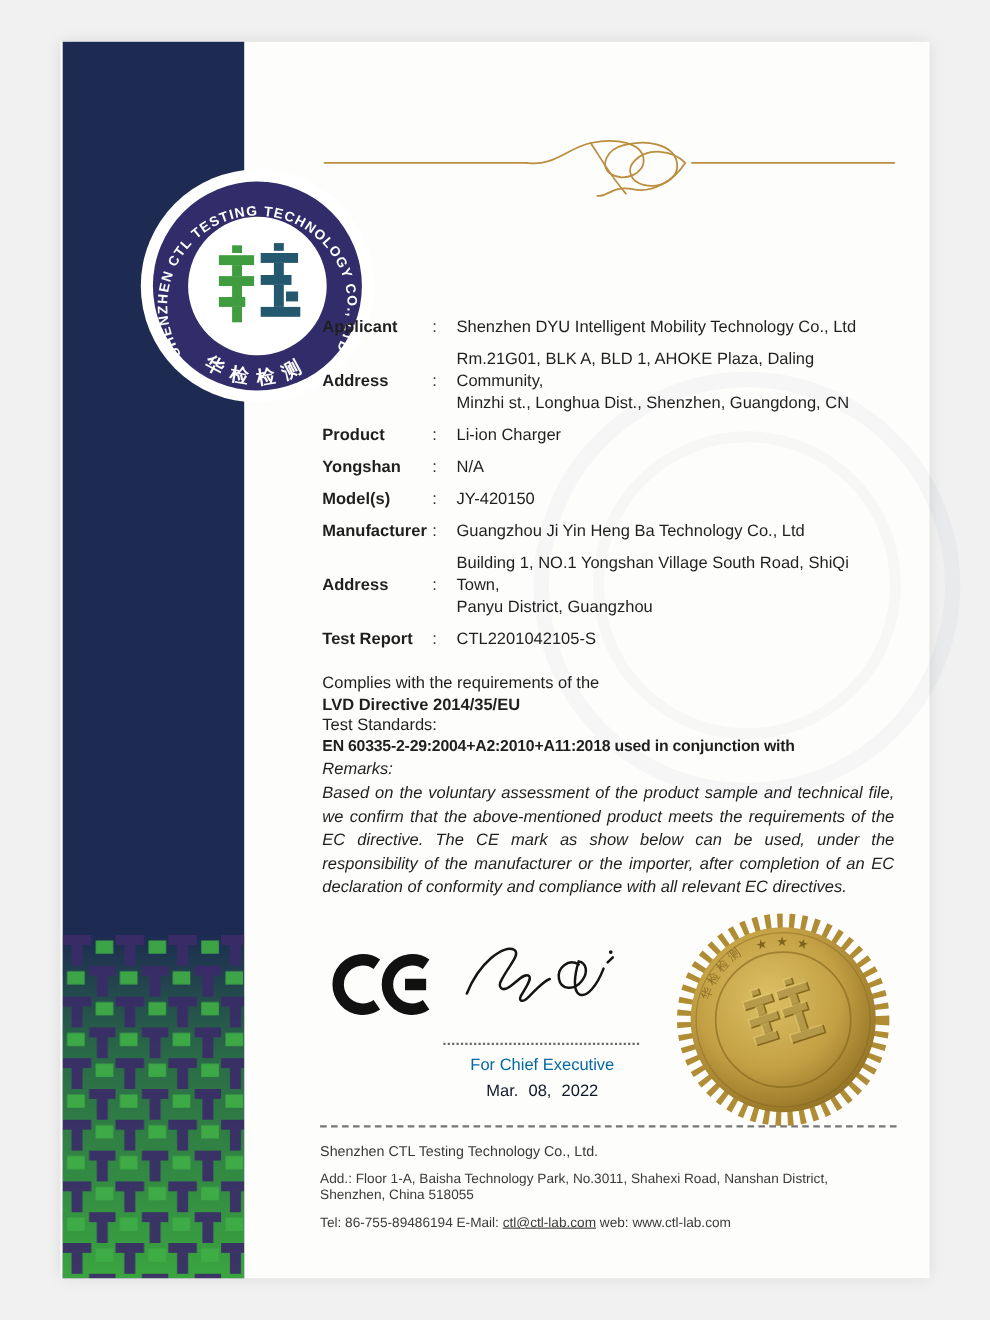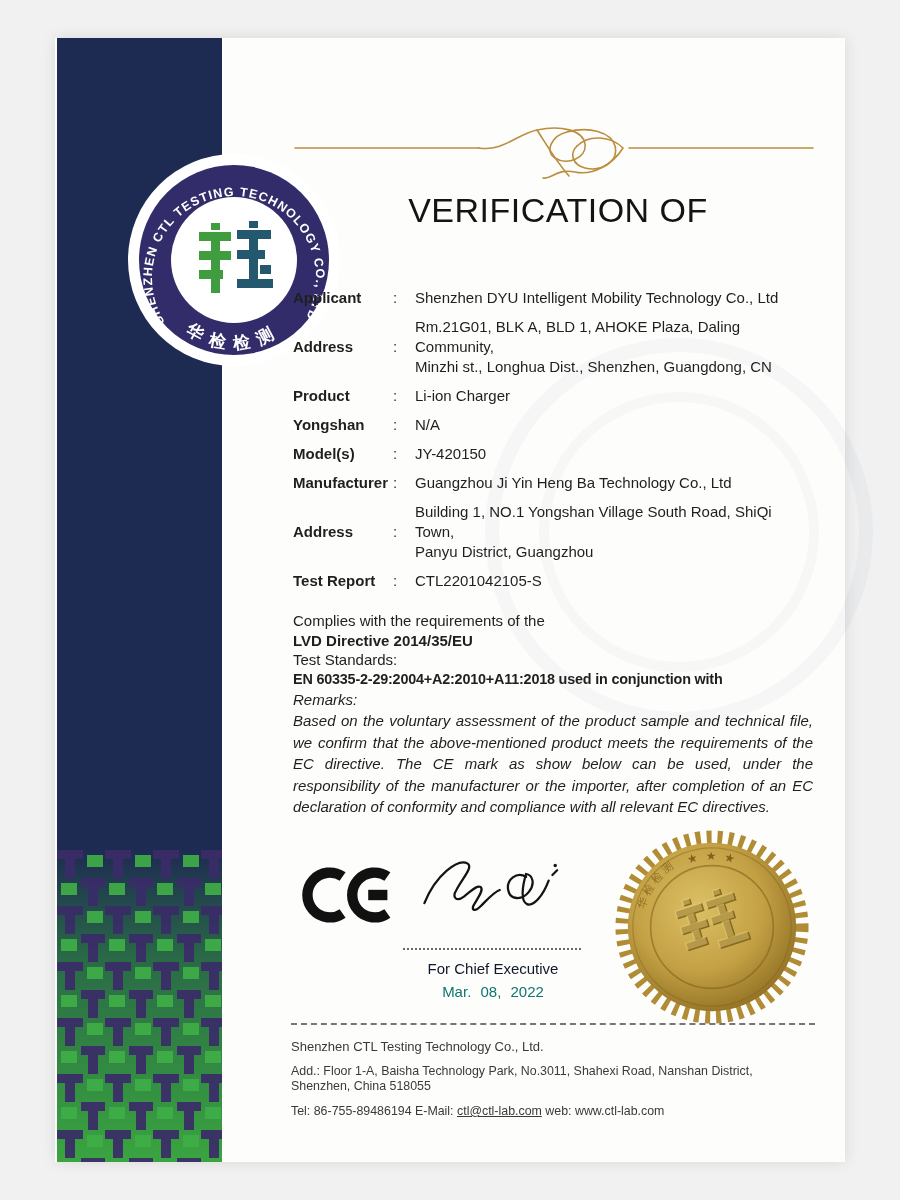--- a/index.html
+++ b/index.html
@@ -51,22 +51,22 @@
   .compliance .b{font-weight:bold;}
   .compliance .std{font-weight:bold;font-size:14.4px;letter-spacing:-0.2px;white-space:nowrap;}
   .remarks{font-style:italic;}
   .remarks .head{line-height:21px;}
   .remarks .body{text-align:justify;line-height:21.5px;margin-top:0;}
   
   .sigregion{position:relative;height:168px;margin-top:26px;}
   .ce{position:absolute;left:8px;top:16px;width:96px;height:70px;}
   .signature{position:absolute;left:122px;top:-4px;width:160px;height:100px;}
   .sigline{position:absolute;left:110px;top:104px;width:178px;border-top:2px dotted #6a6a6a;}
-  .forlabel{position:absolute;left:85px;top:116px;width:230px;text-align:center;font-size:15px;color:#0f172a;}
-  .sigdate{position:absolute;left:85px;top:139px;width:230px;text-align:center;font-size:15px;word-spacing:5px;color:#0f766e;}
+  .forlabel{position:absolute;left:85px;top:116px;width:230px;text-align:center;font-size:15px;color:#0369a1;}
+  .sigdate{position:absolute;left:85px;top:139px;width:230px;text-align:center;font-size:15px;word-spacing:5px;color:#0f172a;}
   
   .seal{position:absolute;left:558px;top:790px;width:198px;height:198px;}
   
   .footer{position:absolute;left:236px;top:985px;width:524px;font-size:12.4px;color:#3a3a3a;}
   .footer .sep{border-top:2px dashed #4a4a4a;opacity:.75;margin-bottom:14px;}
   .footer .line{margin-bottom:10px;line-height:15px;}
   .footer .company{font-size:13px;}
   .footer .email{text-decoration:underline;}
 </style>
 </head>
@@ -145,21 +145,20 @@
         <path d="M2,28 H186"></path>
         <path d="M336,28 H520"></path>
         <path d="M186,28 C210,32 224,14 244,10 C268,5 290,10 292,24 C294,38 274,46 262,38 C252,31 258,16 274,12 C296,6 318,12 322,26 C326,42 308,52 292,48 C280,45 276,34 284,26"></path>
         <path d="M284,26 C296,14 318,16 330,28 C320,44 300,56 282,52 C264,48 258,60 250,58"></path>
         <path d="M244,10 C252,22 262,40 276,56"></path>
       </g>
     </svg>
   </div>
 
   <div class="title">
-    <div>VERIFICATION OF</div>
   </div>
 
   <div class="watermark"></div>
 
   <div class="content">
 
 
     <div class="frow">
       <span class="lab">Applicant</span>
       <span class="col">:</span>

